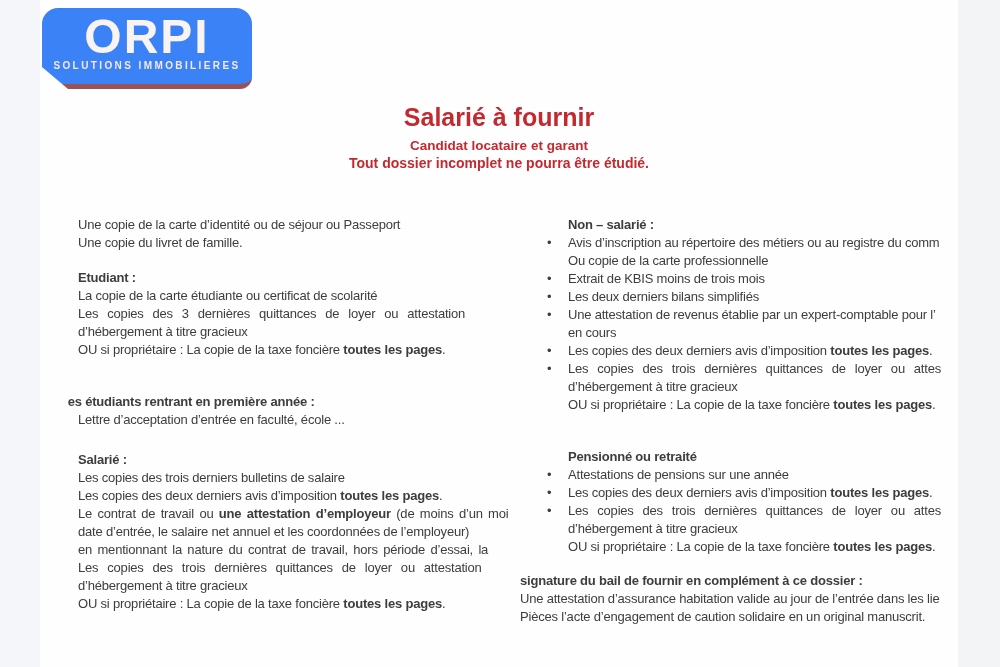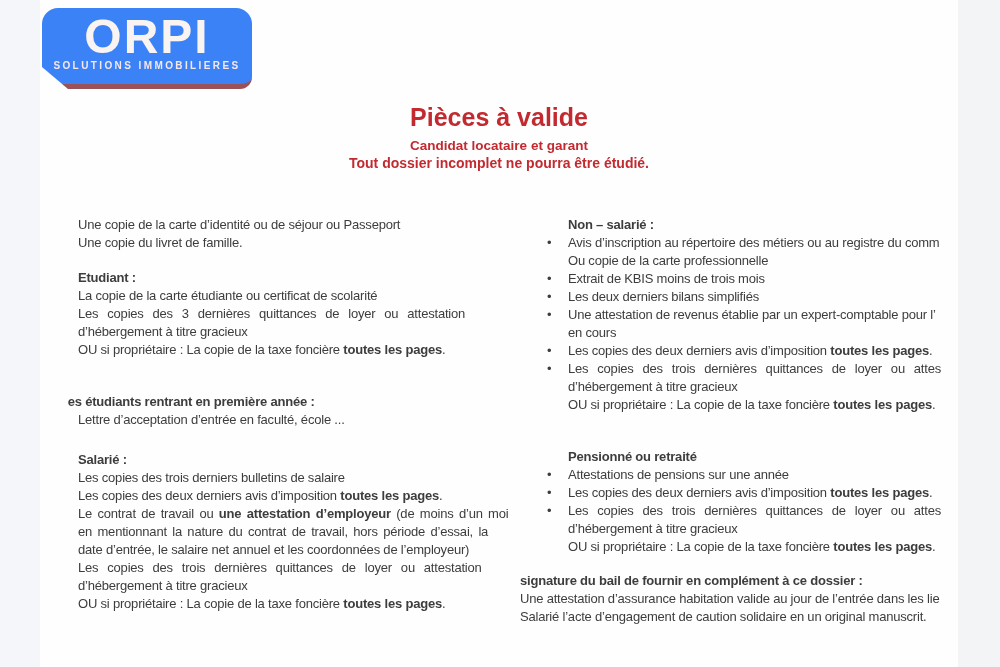--- a/index.html
+++ b/index.html
@@ -45,21 +45,21 @@
 <div class="canvas">
   <div class="strip-left"></div>
   <div class="strip-right"></div>
 
   <div class="logo">
     <div class="logo-name">ORPI</div>
     <div class="logo-tag">SOLUTIONS IMMOBILIERES</div>
   </div>
 
   <div class="hdr">
-    <div class="hdr-title">Pièces à valide</div>
+    <div class="hdr-title">Salarié à fournir</div>
     <div class="hdr-sub">Candidat locataire et garant</div>
     <div class="hdr-warn">Tout dossier incomplet ne pourra être étudié.</div>
   </div>
 
   <div class="col col-left">
       <div class="line"><span>Une copie de la carte d’identité ou de séjour ou Passeport</span></div>
       <div class="line"><span>Une copie du livret de famille.</span></div>
       <div class="spacer" style="height: 17px;"></div>
       <div class="line"><span class="b">Etudiant :</span></div>
       <div class="line"><span>La copie de la carte étudiante ou certificat de scolarité</span></div>
@@ -67,22 +67,22 @@
       <div class="line"><span>d’hébergement à titre gracieux</span></div>
       <div class="line"><span>OU si propriétaire : La copie de la taxe foncière </span><span class="b">toutes les pages</span><span>.</span></div>
       <div class="spacer" style="height: 34px;"></div>
       <div class="line outdent"><span class="b">Les étudiants rentrant en première année :</span></div>
       <div class="line"><span>Lettre d’acceptation d’entrée en faculté, école ...</span></div>
       <div class="spacer" style="height: 22px;"></div>
       <div class="line"><span class="b">Salarié :</span></div>
       <div class="line"><span>Les copies des trois derniers bulletins de salaire</span></div>
       <div class="line"><span>Les copies des deux derniers avis d’imposition </span><span class="b">toutes les pages</span><span>.</span></div>
       <div class="line jl"><span>Le contrat de travail ou </span><span class="b">une attestation d’employeur</span><span> (de moins d’un mois</span></div>
+      <div class="line"><span>date d’entrée, le salaire net annuel et les coordonnées de l’employeur)</span></div>
       <div class="line jl"><span>en mentionnant la nature du contrat de travail, hors période d’essai, la</span></div>
-      <div class="line"><span>date d’entrée, le salaire net annuel et les coordonnées de l’employeur)</span></div>
       <div class="line jz"><span>Les copies des trois dernières quittances de loyer ou attestation</span></div>
       <div class="line"><span>d’hébergement à titre gracieux</span></div>
       <div class="line"><span>OU si propriétaire : La copie de la taxe foncière </span><span class="b">toutes les pages</span><span>.</span></div>
     </div>
   <div class="col col-right">
       <div class="line"><span class="b">Non – salarié :</span></div>
       <div class="line"><span class="blt">•</span><span>Avis d’inscription au répertoire des métiers ou au registre du comm</span></div>
       <div class="line"><span>Ou copie de la carte professionnelle</span></div>
       <div class="line"><span class="blt">•</span><span>Extrait de KBIS moins de trois mois</span></div>
       <div class="line"><span class="blt">•</span><span>Les deux derniers bilans simplifiés</span></div>
@@ -95,15 +95,15 @@
       <div class="spacer" style="height: 34px;"></div>
       <div class="line"><span class="b">Pensionné ou retraité</span></div>
       <div class="line"><span class="blt">•</span><span>Attestations de pensions sur une année</span></div>
       <div class="line"><span class="blt">•</span><span>Les copies des deux derniers avis d’imposition </span><span class="b">toutes les pages</span><span>.</span></div>
       <div class="line jz"><span class="blt">•</span><span>Les copies des trois dernières quittances de loyer ou attes</span></div>
       <div class="line"><span>d’hébergement à titre gracieux</span></div>
       <div class="line"><span>OU si propriétaire : La copie de la taxe foncière </span><span class="b">toutes les pages</span><span>.</span></div>
       <div class="spacer" style="height: 16px;"></div>
       <div class="line flush"><span class="b">signature du bail de fournir en complément à ce dossier :</span></div>
       <div class="line flush"><span>Une attestation d’assurance habitation valide au jour de l’entrée dans les lie</span></div>
-      <div class="line flush"><span>Salarié l’acte d’engagement de caution solidaire en un original manuscrit.</span></div>
+      <div class="line flush"><span>Pièces l’acte d’engagement de caution solidaire en un original manuscrit.</span></div>
     </div>
 </div>
 
 </body></html>

